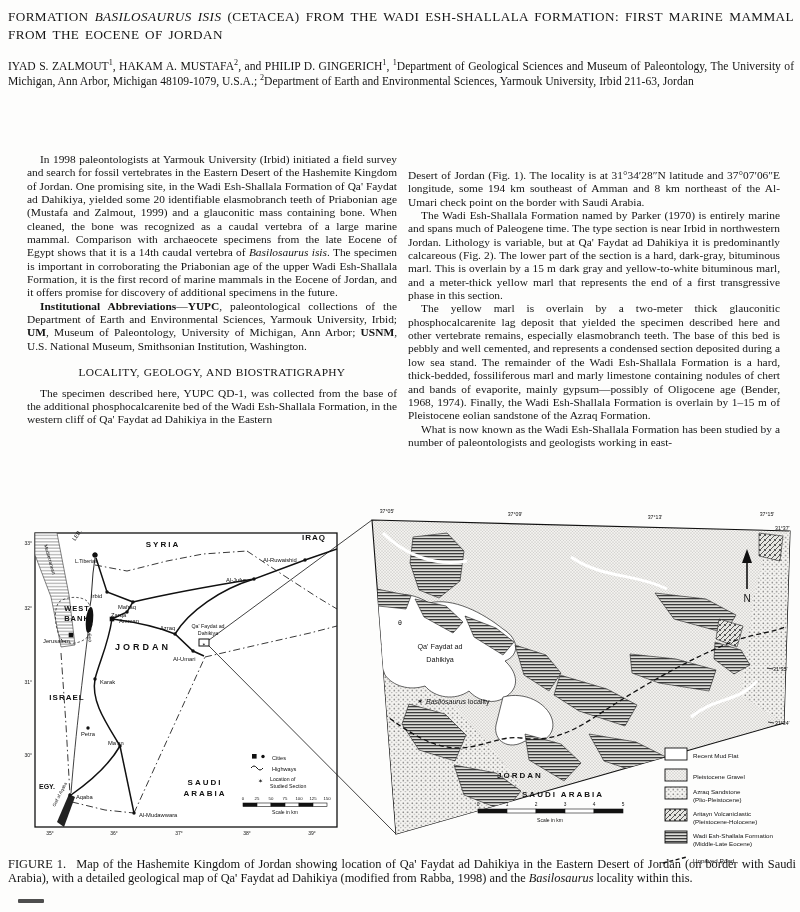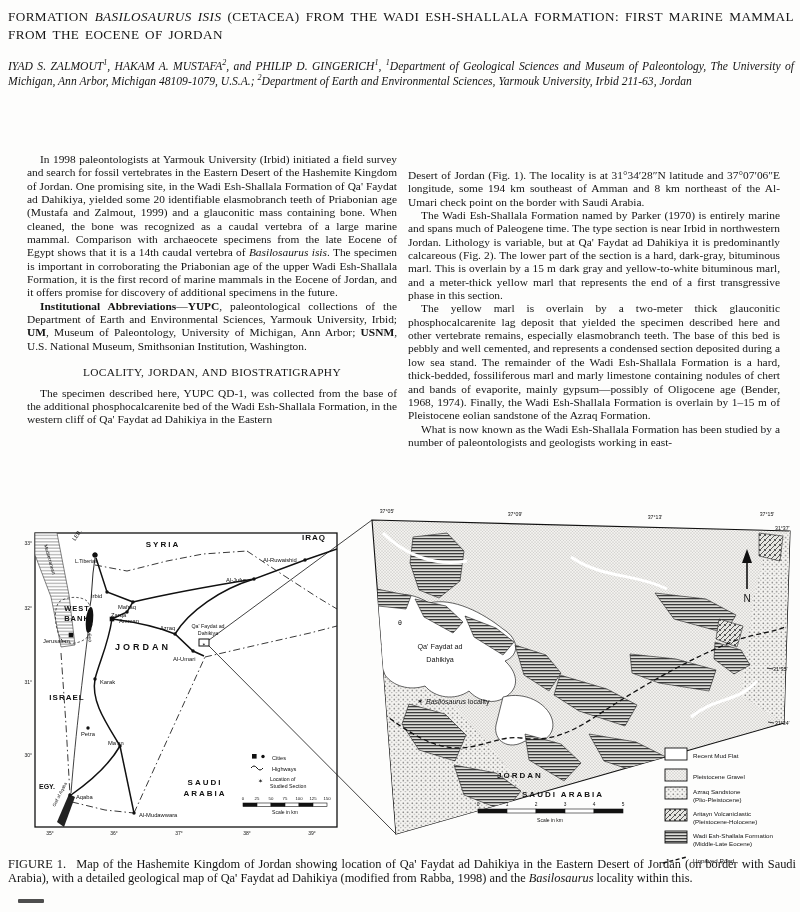--- a/index.html
+++ b/index.html
@@ -6,42 +6,42 @@
   body{
     width:800px;height:912px;position:relative;background:#fdfdfc;color:#141414;
     font-family:"Liberation Serif",serif;overflow:hidden;
   }
   .abs{position:absolute;}
   .it{font-style:italic;}
   .bd{font-weight:bold;}
   .sup{vertical-align:super;font-size:70%;line-height:0;}
   #title{left:8px;top:8px;width:786px;font-size:13.2px;line-height:17.6px;
     letter-spacing:.4px;word-spacing:2px;text-align:justify;}
-  #authors{left:8px;top:60px;width:786px;font-size:11.6px;line-height:14.6px;text-align:justify;font-style:italic;}
+  #authors{left:8px;top:60px;width:786px;font-size:11.6px;line-height:14.6px;text-align:justify;}
   .col{top:153px;font-size:11.4px;line-height:13.35px;text-align:justify;}
   #col-left{left:27px;width:370px;}
   #col-right{left:408px;width:372px;margin-top:16px;}
   .col p{margin:0;}
   .indent{text-indent:13px;}
   .section-head{text-align:center;letter-spacing:.3px;word-spacing:1px;margin:13px 0 7px 0 !important;}
   #figure-wrap{left:15px;top:505px;width:790px;height:360px;}
   svg text{font-family:"Liberation Sans",sans-serif;fill:#111;}
   #caption{left:8px;top:858px;width:788px;font-size:12.4px;line-height:13.9px;text-align:justify;}
   #smudge{left:18px;top:899px;width:26px;height:4px;background:#222;opacity:.8;border-radius:1px;}
 </style>
 </head>
 <body>
 
 <div id="title" class="abs"><span>FORMATION </span><span class="it">BASILOSAURUS ISIS</span><span> (CETACEA) FROM THE WADI ESH-SHALLALA FORMATION: FIRST MARINE MAMMAL FROM THE EOCENE OF JORDAN</span></div>
 <div id="authors" class="abs"><span>IYAD S. ZALMOUT</span><span class="sup">1</span><span>, HAKAM A. MUSTAFA</span><span class="sup">2</span><span>, and PHILIP D. GINGERICH</span><span class="sup">1</span><span>, </span><span class="sup">1</span><span>Department of Geological Sciences and Museum of Paleontology, The University of Michigan, Ann Arbor, Michigan 48109-1079, U.S.A.; </span><span class="sup">2</span><span>Department of Earth and Environmental Sciences, Yarmouk University, Irbid 211-63, Jordan</span></div>
 
 <div id="col-left" class="abs col">
   <p class="indent"><span>In 1998 paleontologists at Yarmouk University (Irbid) initiated a field survey and search for fossil vertebrates in the Eastern Desert of the Hashemite Kingdom of Jordan. One promising site, in the Wadi Esh-Shallala Formation of Qa' Faydat ad Dahikiya, yielded some 20 identifiable elasmobranch teeth of Priabonian age (Mustafa and Zalmout, 1999) and a glauconitic mass containing bone. When cleaned, the bone was recognized as a caudal vertebra of a large marine mammal. Comparison with archaeocete specimens from the late Eocene of Egypt shows that it is a 14th caudal vertebra of </span><span class="it">Basilosaurus isis</span><span>. The specimen is important in corroborating the Priabonian age of the upper Wadi Esh-Shallala Formation, it is the first record of marine mammals in the Eocene of Jordan, and it offers promise for discovery of additional specimens in the future.</span></p>
   <p class="indent"><span class="bd">Institutional Abbreviations</span><span>—</span><span class="bd">YUPC</span><span>, paleontological collections of the Department of Earth and Environmental Sciences, Yarmouk University, Irbid; </span><span class="bd">UM</span><span>, Museum of Paleontology, University of Michigan, Ann Arbor; </span><span class="bd">USNM</span><span>, U.S. National Museum, Smithsonian Institution, Washington.</span></p>
-  <p class="section-head">LOCALITY, JORDAN, AND BIOSTRATIGRAPHY</p>
+  <p class="section-head">LOCALITY, GEOLOGY, AND BIOSTRATIGRAPHY</p>
   <p class="indent"><span>The specimen described here, YUPC QD-1, was collected from the base of the additional phosphocalcarenite bed of the Wadi Esh-Shallala Formation, in the western cliff of Qa' Faydat ad Dahikiya in the Eastern</span></p>
 </div>
 
 <div id="col-right" class="abs col">
   <p><span>Desert of Jordan (Fig. 1). The locality is at 31°34′28″N latitude and 37°07′06″E longitude, some 194 km southeast of Amman and 8 km northeast of the Al-Umari check point on the border with Saudi Arabia.</span></p>
   <p class="indent"><span>The Wadi Esh-Shallala Formation named by Parker (1970) is entirely marine and spans much of Paleogene time. The type section is near Irbid in northwestern Jordan. Lithology is variable, but at Qa' Faydat ad Dahikiya it is predominantly calcareous (Fig. 2). The lower part of the section is a hard, dark-gray, bituminous marl. This is overlain by a 15 m dark gray and yellow-to-white bituminous marl, and a meter-thick yellow marl that represents the end of a first transgressive phase in this section.</span></p>
   <p class="indent"><span>The yellow marl is overlain by a two-meter thick glauconitic phosphocalcarenite lag deposit that yielded the specimen described here and other vertebrate remains, especially elasmobranch teeth. The base of this bed is pebbly and well cemented, and represents a condensed section deposited during a low sea stand. The remainder of the Wadi Esh-Shallala Formation is a hard, thick-bedded, fossiliferous marl and marly limestone containing nodules of chert and bands of evaporite, mainly gypsum—possibly of Oligocene age (Bender, 1968, 1974). Finally, the Wadi Esh-Shallala Formation is overlain by 1–15 m of Pleistocene eolian sandstone of the Azraq Formation.</span></p>
   <p class="indent"><span>What is now known as the Wadi Esh-Shallala Formation has been studied by a number of paleontologists and geologists working in east-</span></p>
 </div>
 

